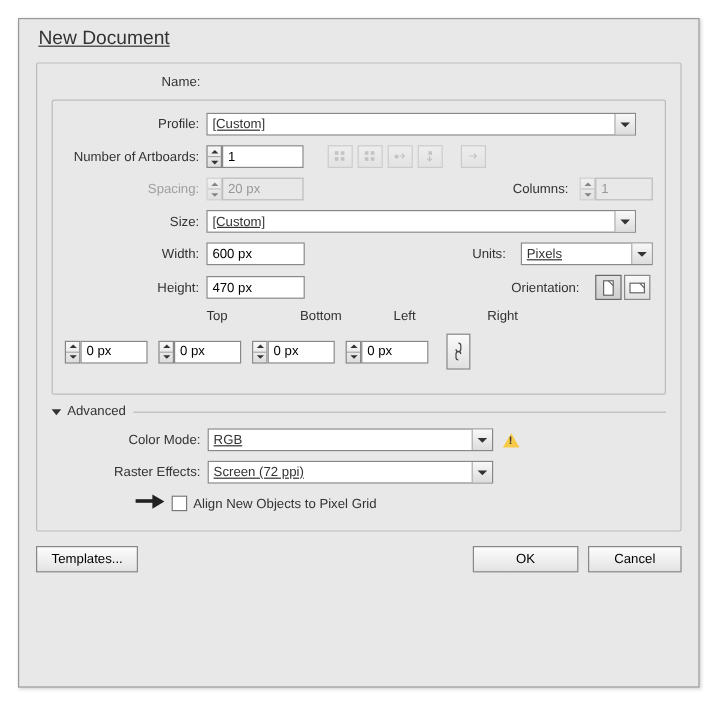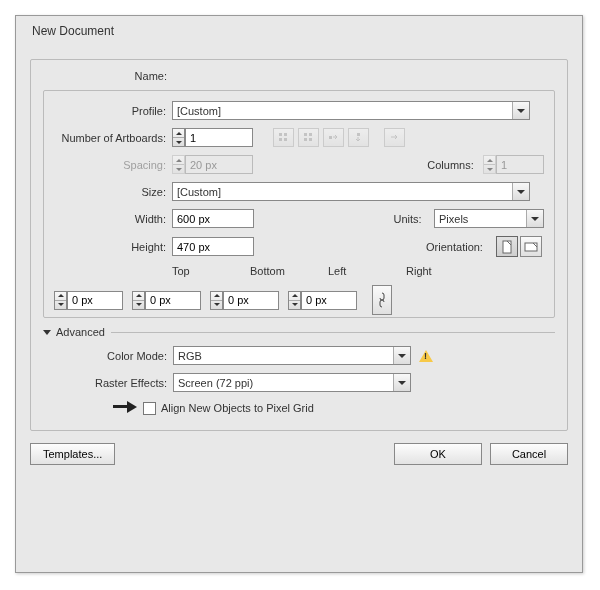--- a/index.html
+++ b/index.html
@@ -16,23 +16,24 @@
   .dialog {
     width: 568px;
     height: 558px;
     background: #e8e8e8;
     border: 1px solid #999;
     box-shadow: 1px 1px 3px rgba(0,0,0,0.2);
     padding: 8px 14px 14px 14px;
     position: relative;
   }
   .title {
-    font-size: 12px;
-    margin-bottom: 21px;
+    font-size: 16px;
+    margin-bottom: 10px;
     padding-left: 2px;
+    text-decoration: underline;
   }
   .group-frame {
     border: 1px solid #bbb;
     border-radius: 2px;
     padding: 10px 12px 12px 12px;
     position: relative;
   }
   .row {
     display: flex;
     align-items: center;
@@ -72,20 +73,21 @@
     align-items: stretch;
   }
   .select-wrap.wide { width: 358px; }
   .select-wrap.med  { width: 238px; }
   .select-wrap.sm   { width: 110px; }
   .select-text {
     flex: 1;
     padding: 1px 4px;
     line-height: 17px;
     font-size: 11px;
+    text-decoration: underline;
   }
   .select-btn {
     width: 17px;
     background: linear-gradient(#f8f8f8,#ddd);
     border-left: 1px solid #aaa;
     display: flex;
     align-items: center;
     justify-content: center;
   }
   .select-btn::after {
@@ -125,21 +127,21 @@
   }
   .spin {
     display: inline-flex;
     align-items: stretch;
   }
   .spin .field { border-left: none; }
   .inner-frame {
     border: 1px solid #bbb;
     border-radius: 2px;
     margin: 2px 0 8px 0;
-    padding: 10px 10px 0 10px;
+    padding: 10px 10px 18px 10px;
   }
   .icon-row .mini {
     width: 21px; height: 19px;
     border: 1px solid #aaa;
     background: linear-gradient(#f5f5f5,#ddd);
     margin-right: 1px;
     display: inline-flex;
     align-items:center;
     justify-content:center;
   }

